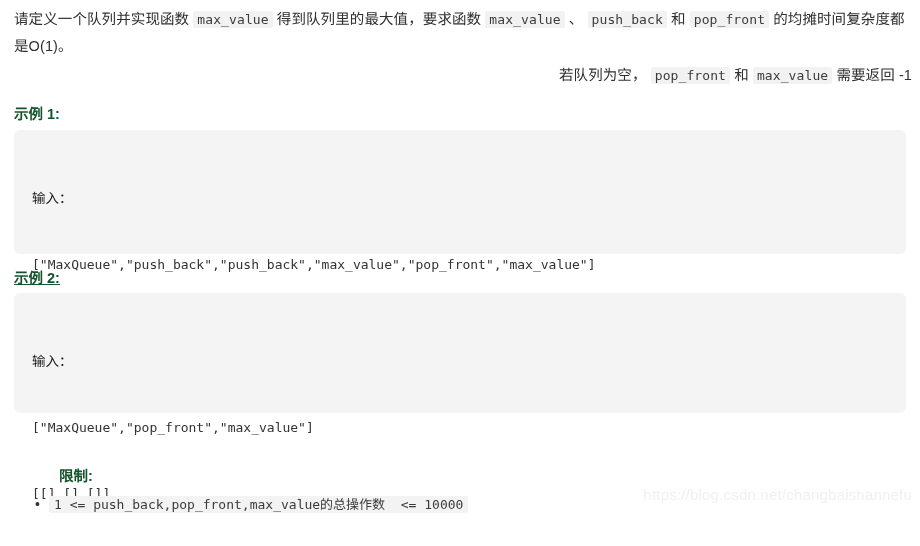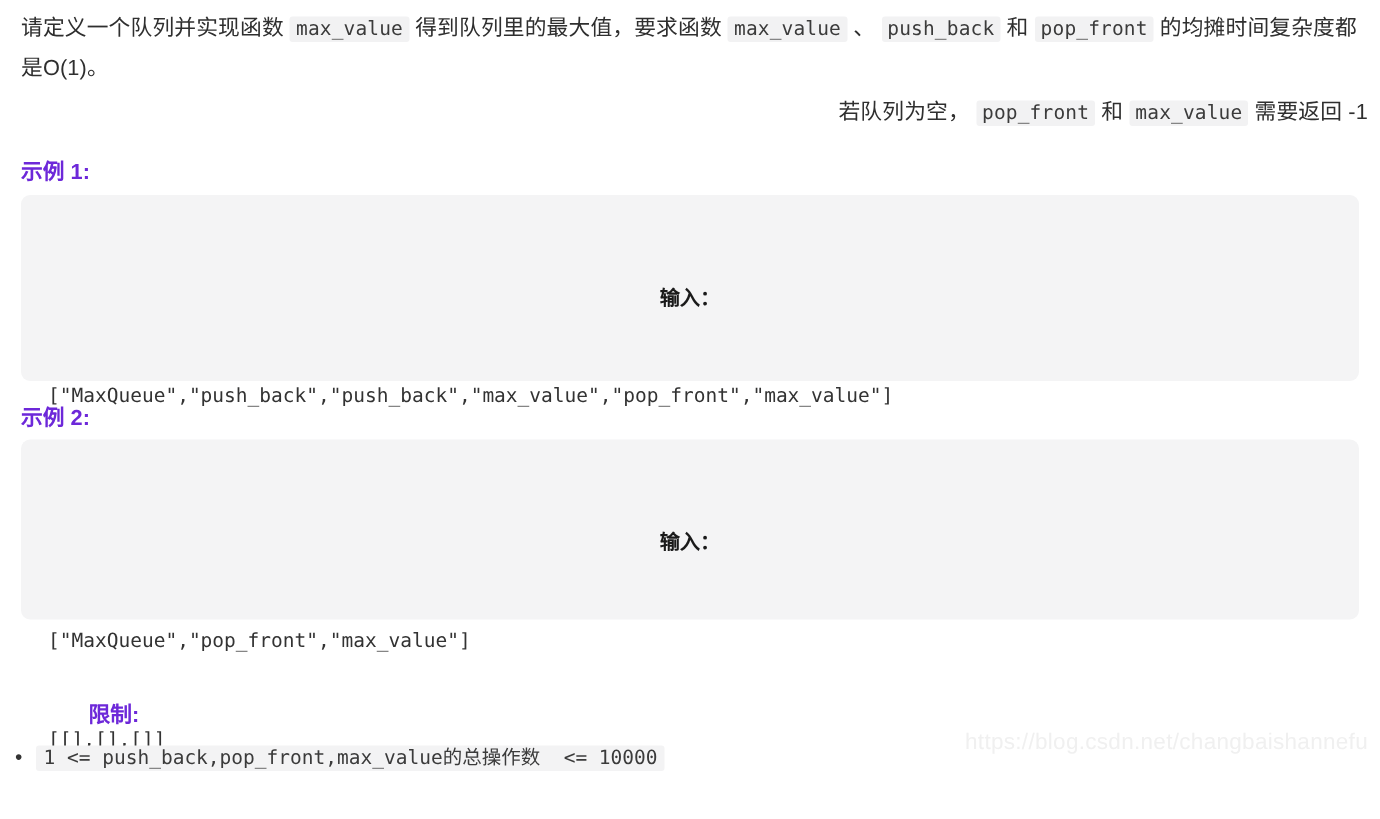--- a/index.html
+++ b/index.html
@@ -58,25 +58,25 @@
     border-radius: 2px;
     white-space: pre;
   }
 
   
   .heading {
     position: absolute;
     left: 14px;
     font-size: 14.5px;
     font-weight: bold;
-    color: #6d28d9;
+    color: #14532d;
     margin: 0;
   }
   .heading-ex1 { top: 102px; }
-  .heading-ex2 { top: 266px; }
+  .heading-ex2 { top: 266px; text-decoration: underline; }
   .heading-limit { top: 464px; margin-left: 45px; }
 
   
   .codeblock {
     position: absolute;
     left: 14px;
     width: 892px;
     box-sizing: border-box;
     background: #f4f4f5;
     border-radius: 6px;
@@ -86,33 +86,32 @@
     line-height: 22px;
     color: #333333;
     white-space: pre;
   }
   .codeblock-1 { top: 130px; height: 124px; }
   .codeblock-2 { top: 293px; height: 120px; }
 
   .code-line { display: block; }
   .code-label {
     font-family: "Liberation Sans", "DejaVu Sans", sans-serif;
-    font-weight: bold;
+    font-weight: normal;
     color: #1a1a1a;
     font-size: 13.5px;
-    text-align: center;
   }
 
   
   .limit-list {
     position: absolute;
     top: 494px;
     left: 0;
     margin: 0;
-    padding-left: 24px;
+    padding-left: 49px;
     list-style: none;
   }
   .limit-item {
     position: relative;
     line-height: 22px;
     font-size: 13px;
     margin: 0 0 1px 0;
     color: #333;
   }
   .limit-item::before {

